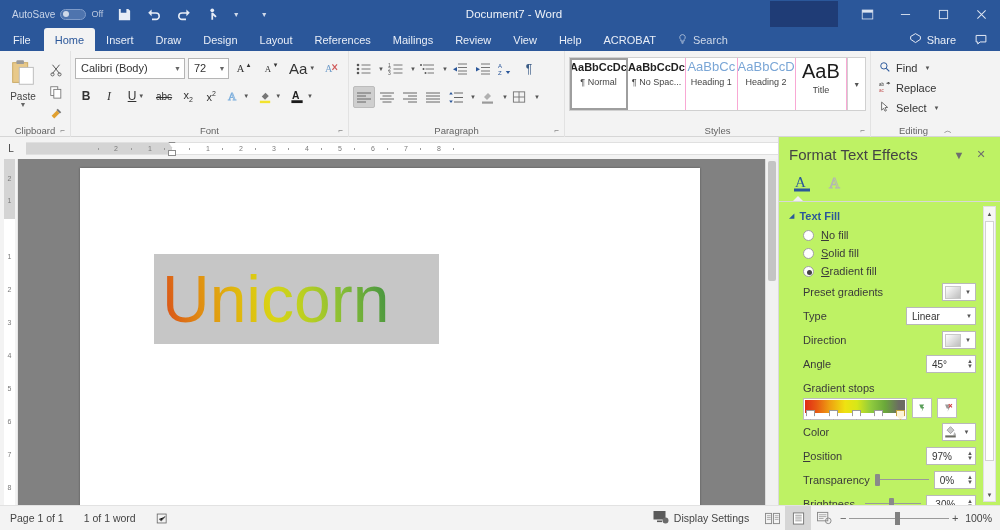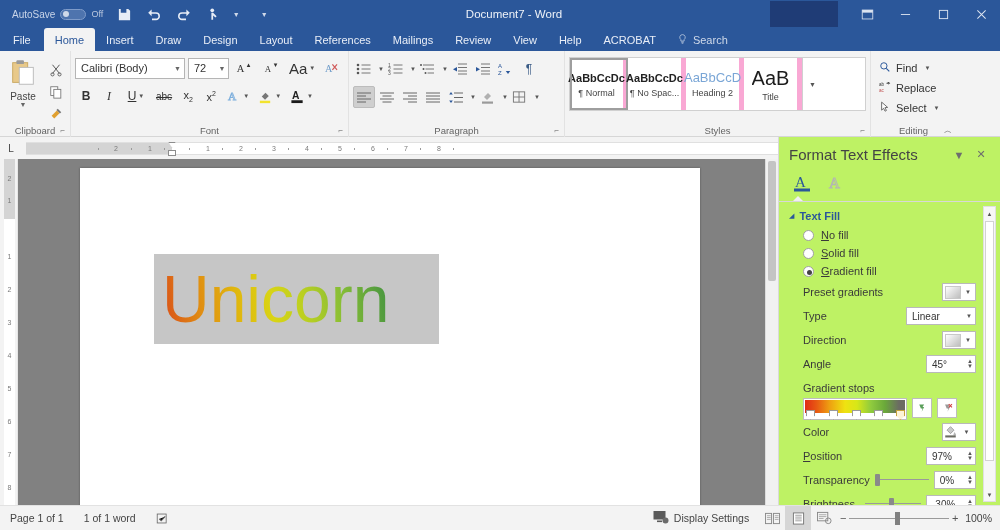--- a/index.html
+++ b/index.html
@@ -122,22 +122,22 @@
     border:1px solid transparent;
   }
   .pbtn.sel { background:#cfcfcf; border-color:#bcbcbc; }
 
   
   .styles-grp { width:306px; }
   .gallery {
     display:flex; border:1px solid #d0d0d0; background:#fff; height:54px; margin-top:3px;
   }
   .sty {
-    width:58px; border-right:5px solid #f9a8d4;
-    display:flex; flex-direction:column; align-items:center; justify-content:center;
+    width:58px; border-right:1px solid #f9a8d4;
+    display:flex; flex-direction:column; align-items:center; 
     text-align:center; padding:2px 1px;
   }
   .sty:last-child { border-right:none; }
   .sty.sel { outline:2px solid #9e9e9e; outline-offset:-2px; }
   .sty .prev { font-size:11px; line-height:14px; white-space:nowrap; overflow:hidden; }
   .sty .nm { font-size:9px; color:#444; margin-top:3px; white-space:nowrap; overflow:hidden; }
   .sty.normal .prev, .sty.nospace .prev { font-weight:bold; color:#222; }
   .sty.h1 .prev, .sty.h2 .prev { color:#7aa6d6; font-size:13px; font-weight:normal;}
   .sty.title .prev { font-size:20px; color:#1c1c1c; line-height:22px;}
   .gallery-more {
@@ -399,20 +399,36 @@
       <span>
         <svg width="11" height="12" viewBox="0 0 16 16">
             <path fill="none" stroke="currentColor" stroke-width="1.2" d="M8 1.6a4 4 0 0 0-2.4 7.2V11h4.8V8.8A4 4 0 0 0 8 1.6z"></path>
             <path stroke="currentColor" stroke-width="1.2" d="M6.2 12.6h3.6M6.8 14.2h2.4"></path>
           </svg>
       </span>
       <span>Search</span>
     </div>
   </div>
 
+  <div class="share-strip">
+    <div class="share-btn">
+      <span>
+        <svg width="13" height="13" viewBox="0 0 16 16">
+            <path fill="none" stroke="currentColor" stroke-width="1.2" d="M2 9V5.5L8 2l6 3.5V9"></path>
+            <path fill="none" stroke="currentColor" stroke-width="1.2" d="M2 9l6 4 6-4"></path>
+          </svg>
+      </span>
+      <span>Share</span>
+    </div>
+    <div class="share-btn">
+      <svg width="14" height="13" viewBox="0 0 16 16">
+          <path fill="none" stroke="currentColor" stroke-width="1.2" d="M2 3h12v8H7l-3 2.5V11H2z"></path>
+        </svg>
+    </div>
+  </div>
 
   <div class="ribbon">
 
     <div class="grp clipboard">
       <div class="grp-body">
         <div class="paste-big">
           <span>
             <svg width="30" height="30" viewBox="0 0 32 32">
               <rect x="5" y="5" width="16" height="21" fill="#e8c98a" stroke="#c8a860"></rect>
               <rect x="9" y="2.5" width="8" height="4" rx="1" fill="#9a9a9a"></rect>
@@ -627,20 +643,24 @@
 
     <div class="grp styles-grp">
       <div class="gallery">
         <div class="sty normal sel">
           <div class="prev">AaBbCcDc</div>
           <div class="nm">¶ Normal</div>
         </div>
         <div class="sty nospace">
           <div class="prev">AaBbCcDc</div>
           <div class="nm">¶ No Spac...</div>
+        </div>
+        <div class="sty h1">
+          <div class="prev">AaBbCc</div>
+          <div class="nm">Heading 1</div>
         </div>
         <div class="sty h2">
           <div class="prev">AaBbCcD</div>
           <div class="nm">Heading 2</div>
         </div>
         <div class="sty title">
           <div class="prev">AaB</div>
           <div class="nm">Title</div>
         </div>
         <div class="gallery-more">▼</div>

